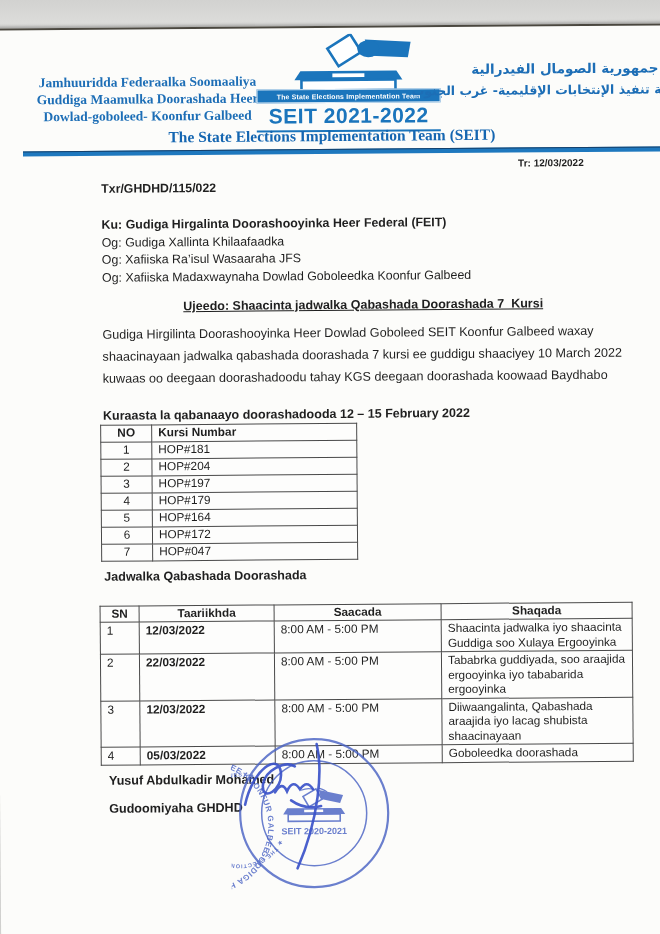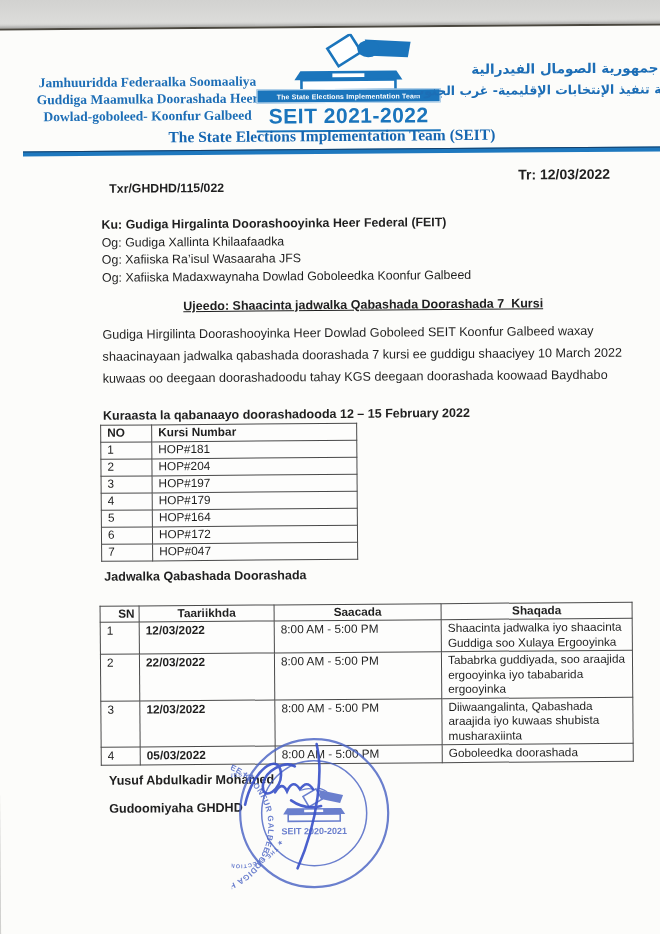--- a/index.html
+++ b/index.html
@@ -28,45 +28,45 @@
           font-weight:bold;color:#1d6eb6;font-size:13.5px;}
   .ar1{right:10px;top:34px;}
   .ar2{right:-12px;top:56px;font-size:12.5px;}
   .doc-title{left:0;right:0;top:99px;text-align:center;
              font-family:"Liberation Serif",serif;font-weight:bold;
              font-size:15.5px;color:#1566b1;}
   .rule{left:28px;right:0;top:121px;height:4px;background:#1e78be;
         border-top:1.5px solid #14406b;}
 
   
-  .ref{left:114px;top:152px;font-weight:bold;font-size:12.3px;}
-  .date{left:523px;top:140px;font-weight:bold;font-size:14px;}
+  .ref{left:106px;top:152px;font-weight:bold;font-size:12.3px;}
+  .date{left:523px;top:131px;font-weight:bold;font-size:10px;}
   .recipients{left:106px;top:187px;font-size:12.4px;line-height:17.5px;}
   .recipients .to{font-weight:bold;}
 
   
   .subject{left:106px;top:270px;width:522px;text-align:center;font-weight:bold;
            font-size:12.5px;text-decoration:underline;white-space:pre-wrap;}
   .para{left:106px;top:294px;width:524px;font-size:12.6px;line-height:22px;}
   .sec-head{font-weight:bold;font-size:12.5px;}
   .seats-head{left:106px;top:379px;}
   .sched-head{left:106px;top:540px;}
 
   
   table{border-collapse:collapse;background:#fdfdfc;}
   td,th{border:1px solid #4a4a4a;font-size:11.8px;text-align:left;
         padding:0 6px;vertical-align:top;}
   th{font-weight:bold;}
   .t1{left:103px;top:395px;width:257px;}
   .t1 th,.t1 td{line-height:15.5px;height:16px;}
-  .t1 th:first-child,.t1 td:first-child{width:38px;}
+  .t1 th:first-child,.t1 td:first-child{width:38px;text-align:center;}
   .t2{left:101px;top:576px;width:533px;}
   .t2 th{text-align:center;line-height:13px;height:13px;padding:1px 4px;}
   .t2 td{line-height:14.5px;padding:1px 6px;}
-  .t2 th:nth-child(1){width:30px;text-align:right;}
+  .t2 th:nth-child(1){width:30px;}
   .t2 th:nth-child(2){width:126px;}
   .t2 th:nth-child(3){width:158px;}
   .t2 tbody td:nth-child(2){font-weight:bold;}
 
   
   .sig-name{left:109px;top:744px;font-weight:bold;font-size:12.6px;}
   .sig-title{left:109px;top:772px;font-weight:bold;font-size:12.6px;}
   .stamp{left:231px;top:702px;width:166px;height:170px;}
 </style>
 </head>
@@ -175,21 +175,21 @@
           <tr>
             <td>2</td>
             <td>22/03/2022</td>
             <td>8:00 AM - 5:00 PM</td>
             <td>Tababrka guddiyada, soo araajida ergooyinka iyo tababarida ergooyinka</td>
           </tr>
           <tr>
             <td>3</td>
             <td>12/03/2022</td>
             <td>8:00 AM - 5:00 PM</td>
-            <td>Diiwaangalinta, Qabashada araajida iyo kuwaas shubista musharaxiinta</td>
+            <td>Diiwaangalinta, Qabashada araajida iyo lacag shubista shaacinayaan</td>
           </tr>
           <tr>
             <td>4</td>
             <td>05/03/2022</td>
             <td>8:00 AM - 5:00 PM</td>
             <td>Goboleedka doorashada</td>
           </tr>
         </tbody>
     </table>
 

